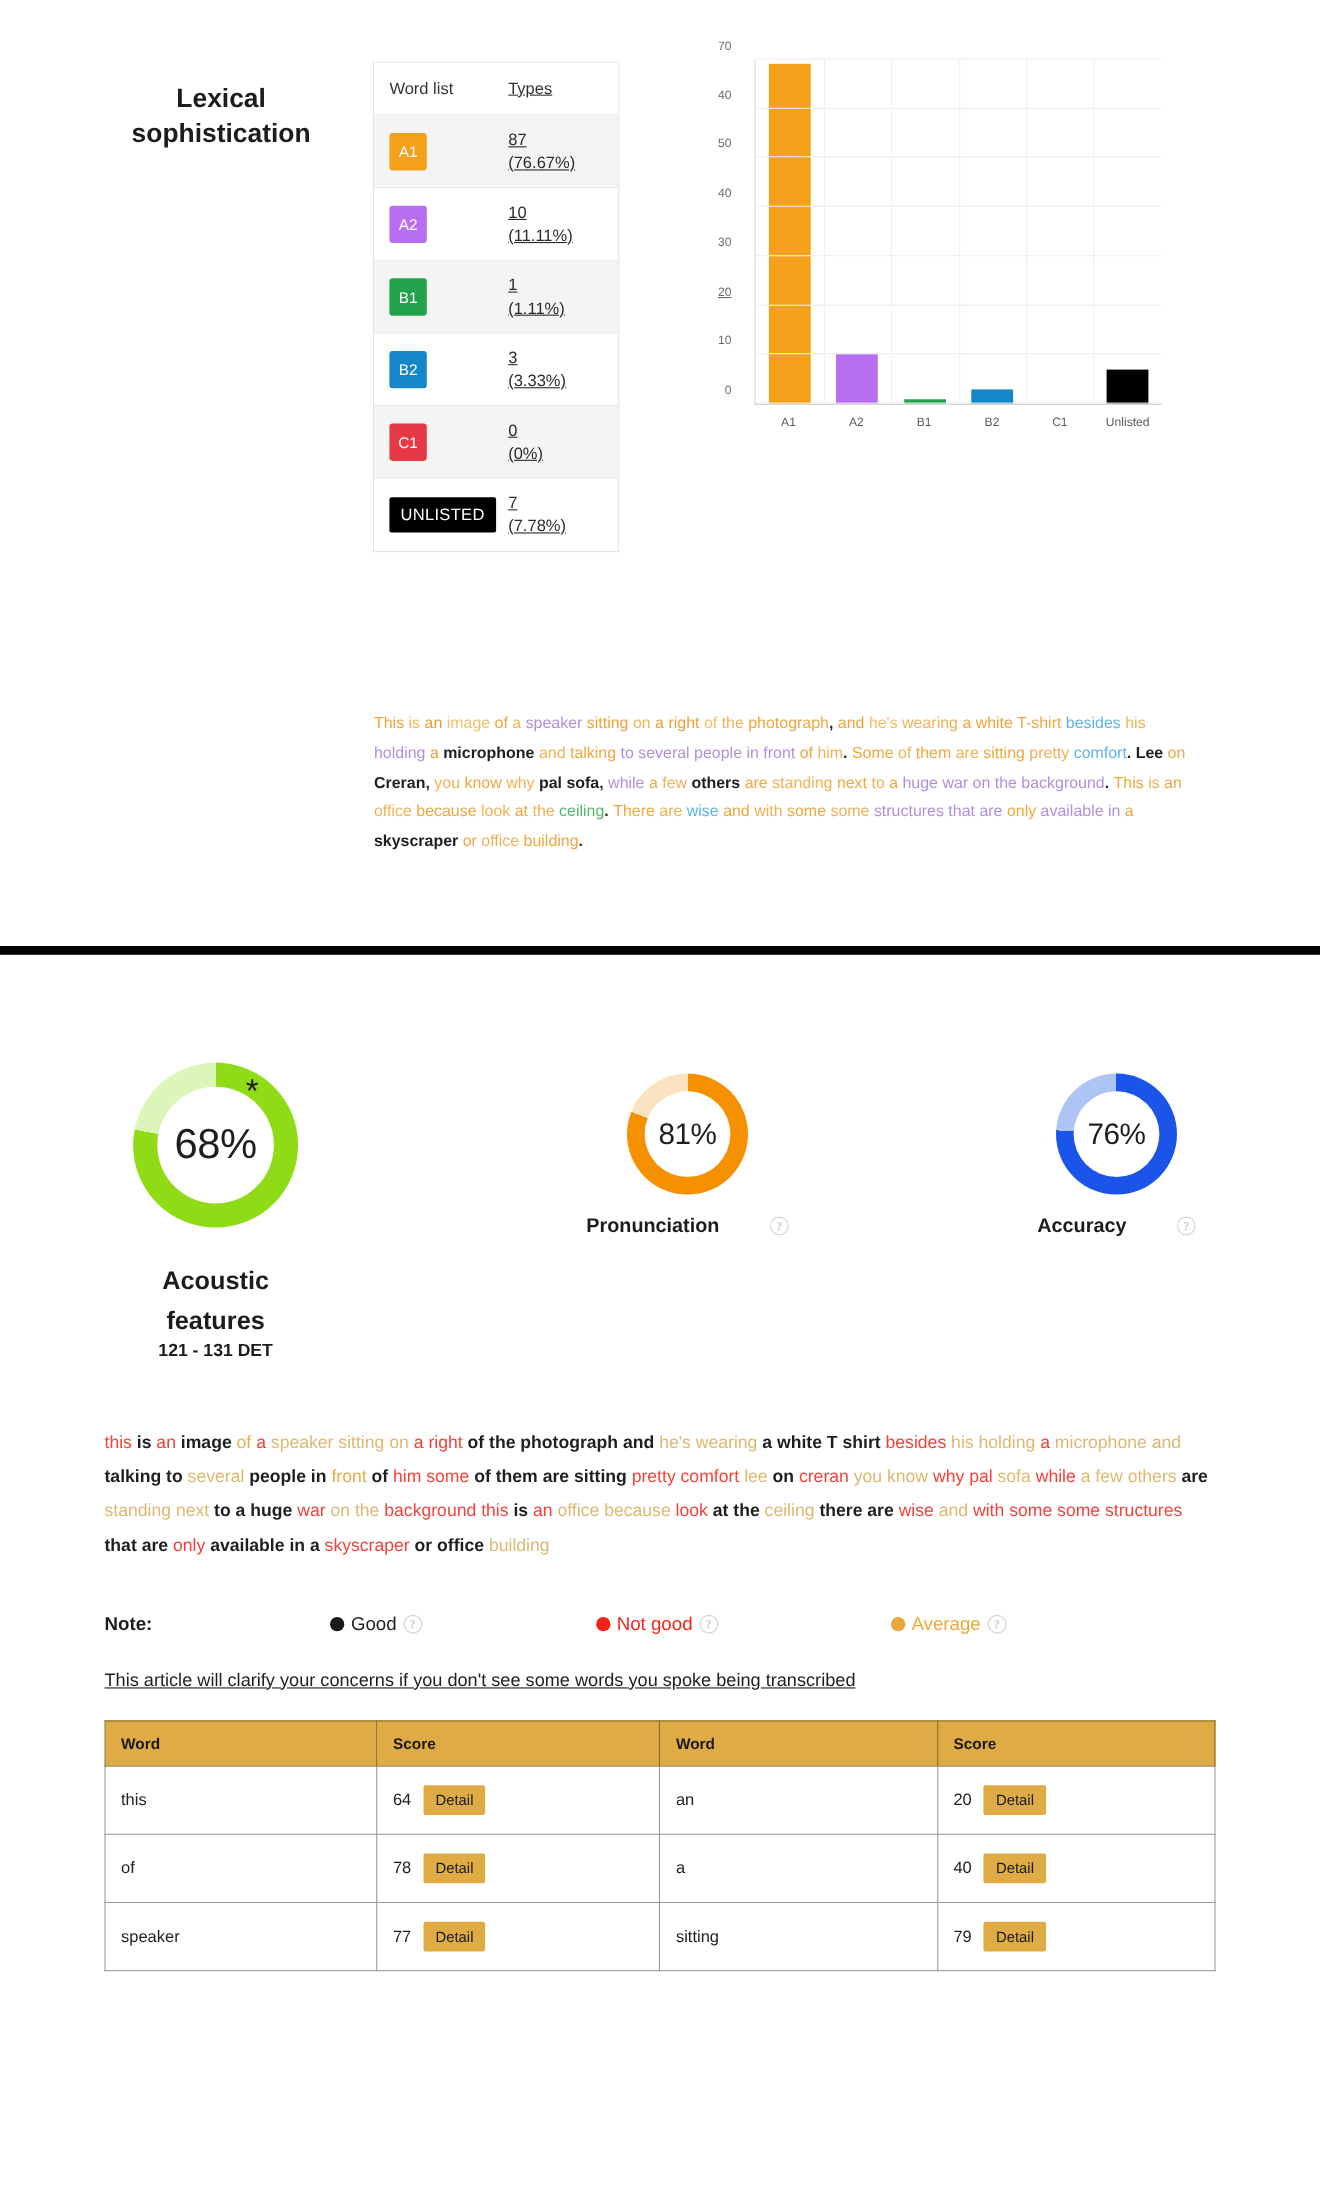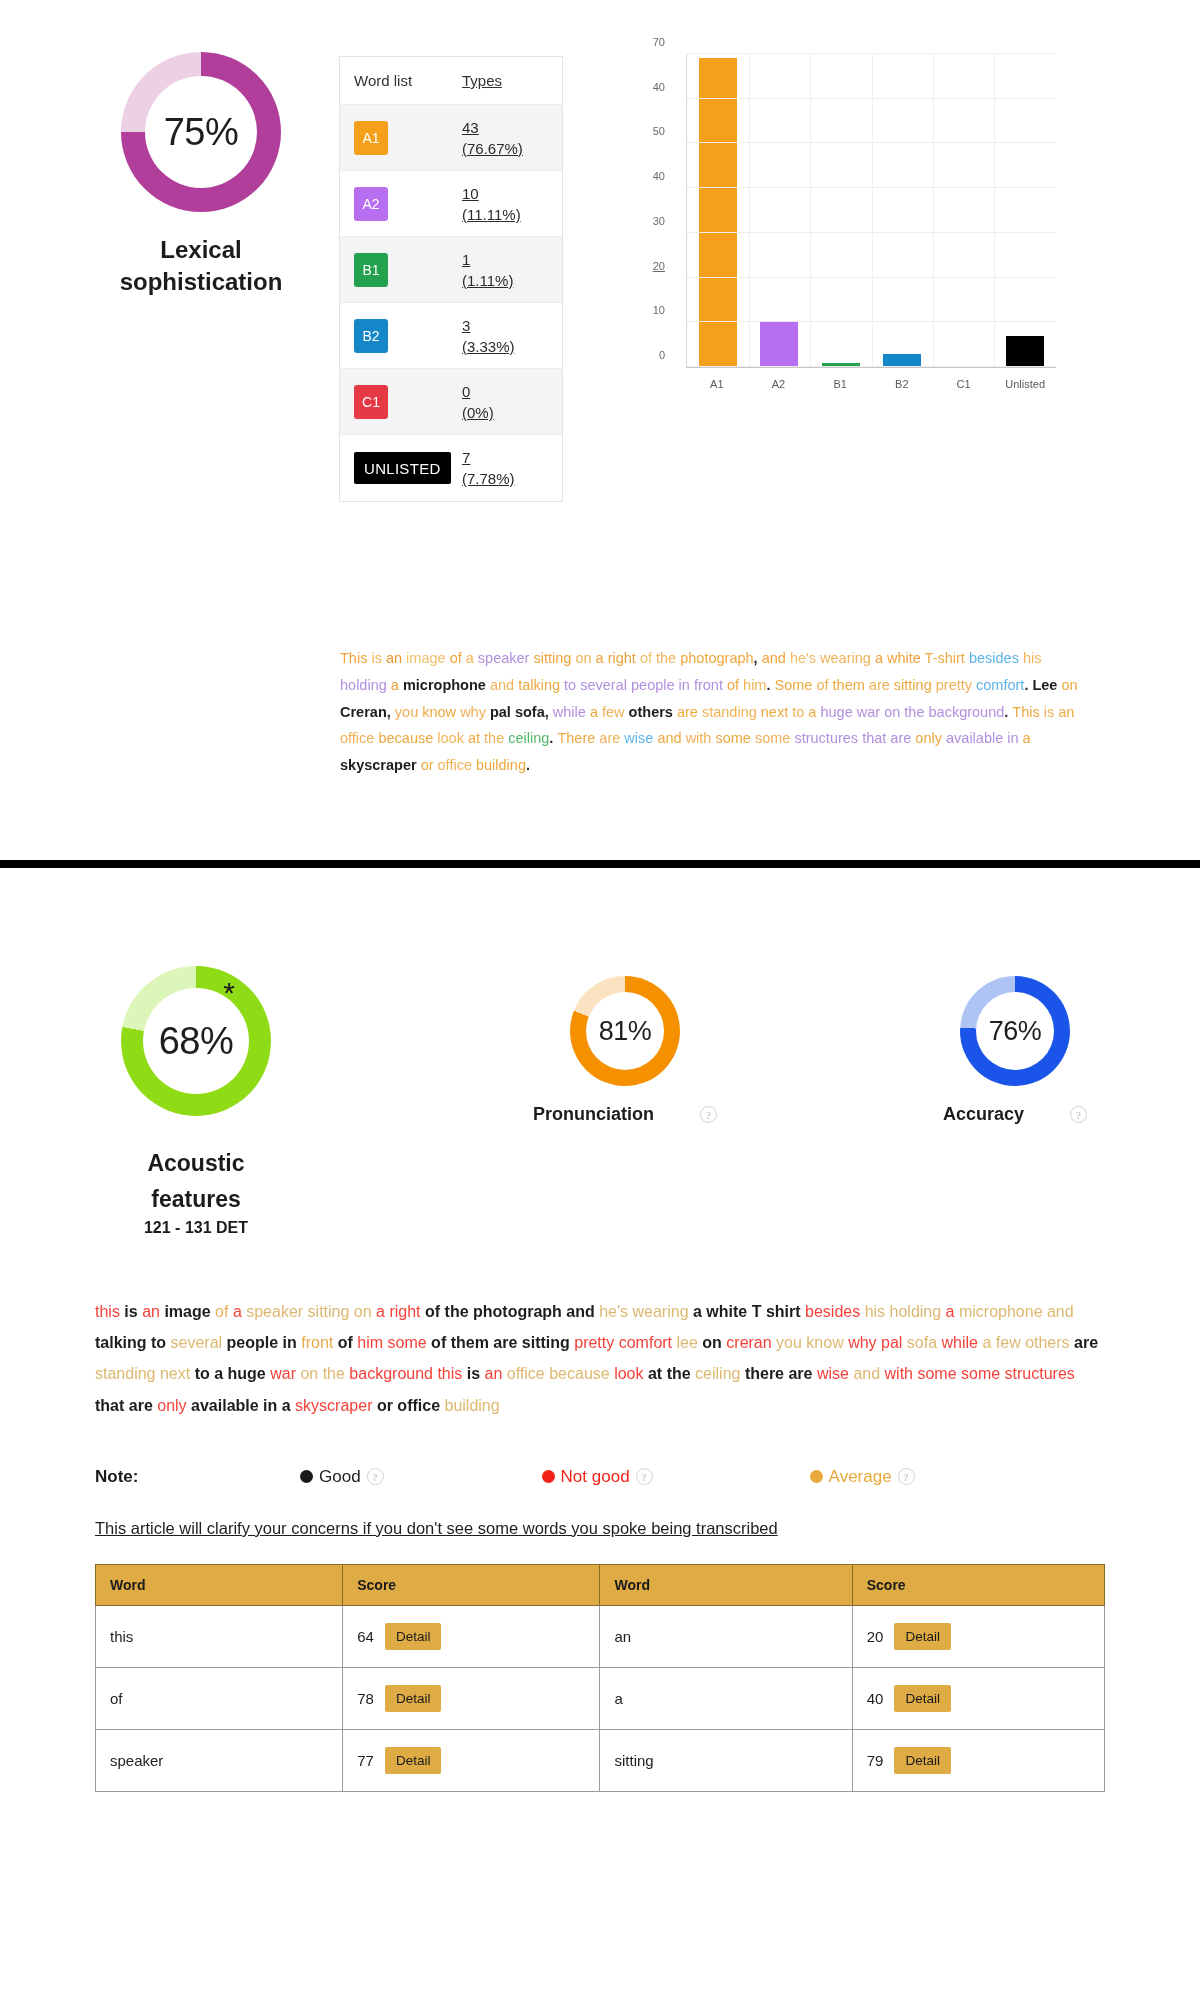--- a/index.html
+++ b/index.html
@@ -202,41 +202,36 @@
     font-family: inherit; cursor: pointer;
   }
   .bottom-pad { height: 52px; }
 </style>
 </head>
 <body>
 
 <div class="section-one">
 
   <div class="lex-block">
-    <div class="donut donut-lex" id="donut-lex" style="background: conic-gradient(rgb(176, 62, 154) 0deg, rgb(176, 62, 154) 270deg, rgb(236, 208, 228) 270deg, rgb(236, 208, 228) 360deg);">
-      <div class="hole">
-        <span class="pct">75%</span>
-      </div>
-    </div>
     <div class="lex-caption">
       <div>Lexical</div>
       <div>sophistication</div>
     </div>
   </div>
 
   <div class="wordlist">
     <div class="wl-row wl-head">
       <div class="wl-c1">Word list</div>
       <div class="wl-c2">Types</div>
     </div>
     <div id="wordlist-rows">
         <div class="wl-row alt">
           <div class="wl-c1"><span class="chip" style="background: rgb(245, 160, 27);">A1</span></div>
           <div class="wl-c2">
-            <div>43</div>
+            <div>87</div>
             <div>(76.67%)</div>
           </div>
         </div>
         <div class="wl-row">
           <div class="wl-c1"><span class="chip" style="background: rgb(184, 110, 240);">A2</span></div>
           <div class="wl-c2">
             <div>10</div>
             <div>(11.11%)</div>
           </div>
         </div>

